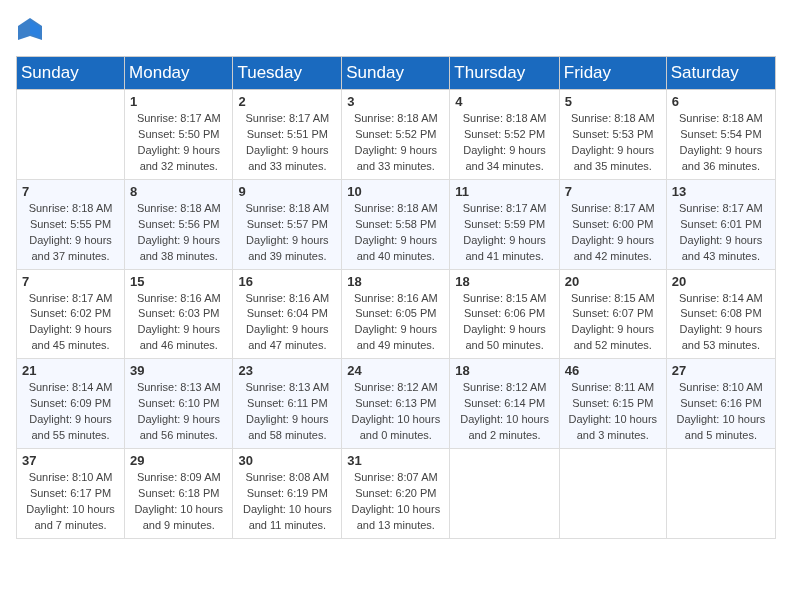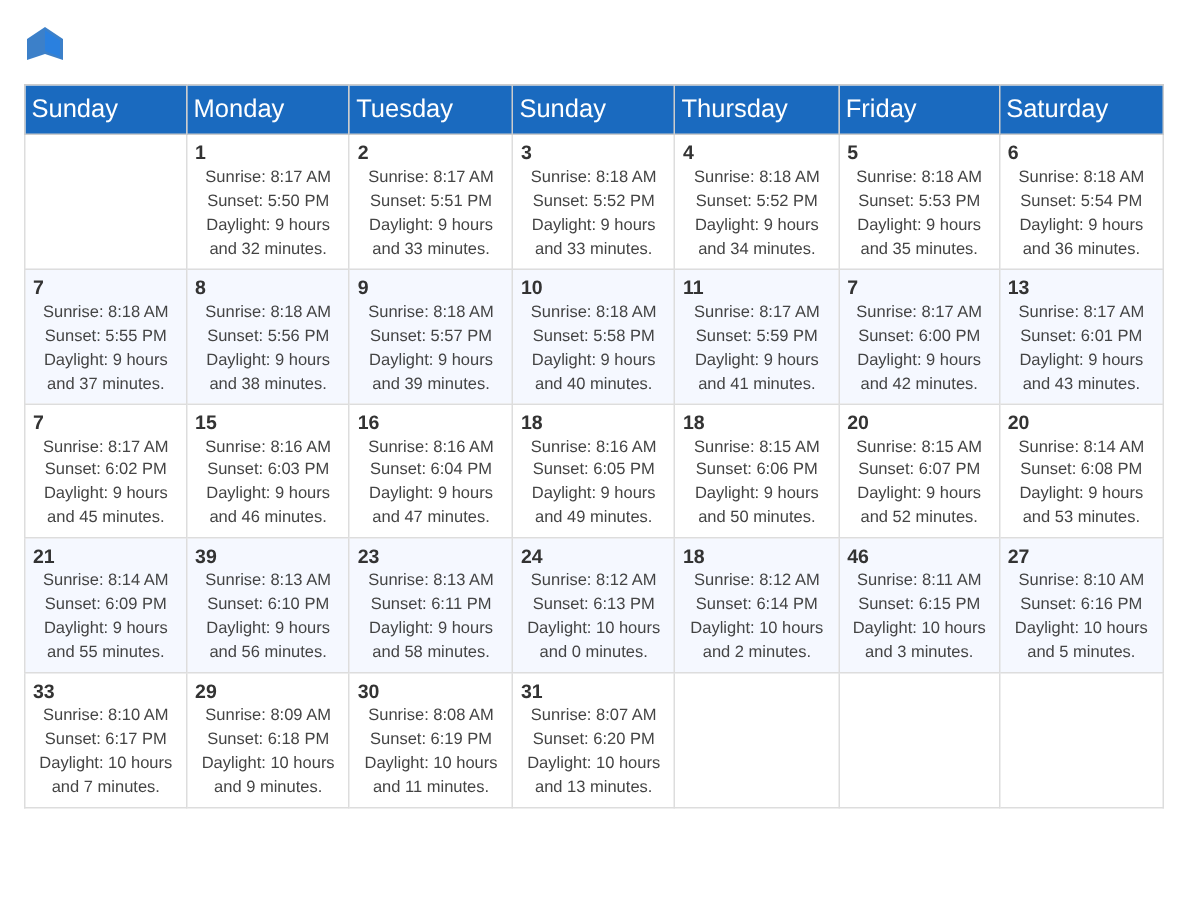--- a/index.html
+++ b/index.html
@@ -287,21 +287,21 @@
       </td>
         <td>
         <span class="day-number">27</span>
         <div class="day-info">
           Sunrise: 8:10 AM<br>Sunset: 6:16 PM<br>Daylight: 10 hours and 5 minutes.
         </div>
       </td>
       </tr>
       <tr>
         <td>
-        <span class="day-number">33</span>
+        <span class="day-number">37</span>
         <div class="day-info">
           Sunrise: 8:10 AM<br>Sunset: 6:17 PM<br>Daylight: 10 hours and 7 minutes.
         </div>
       </td>
         <td>
         <span class="day-number">29</span>
         <div class="day-info">
           Sunrise: 8:09 AM<br>Sunset: 6:18 PM<br>Daylight: 10 hours and 9 minutes.
         </div>
       </td>

